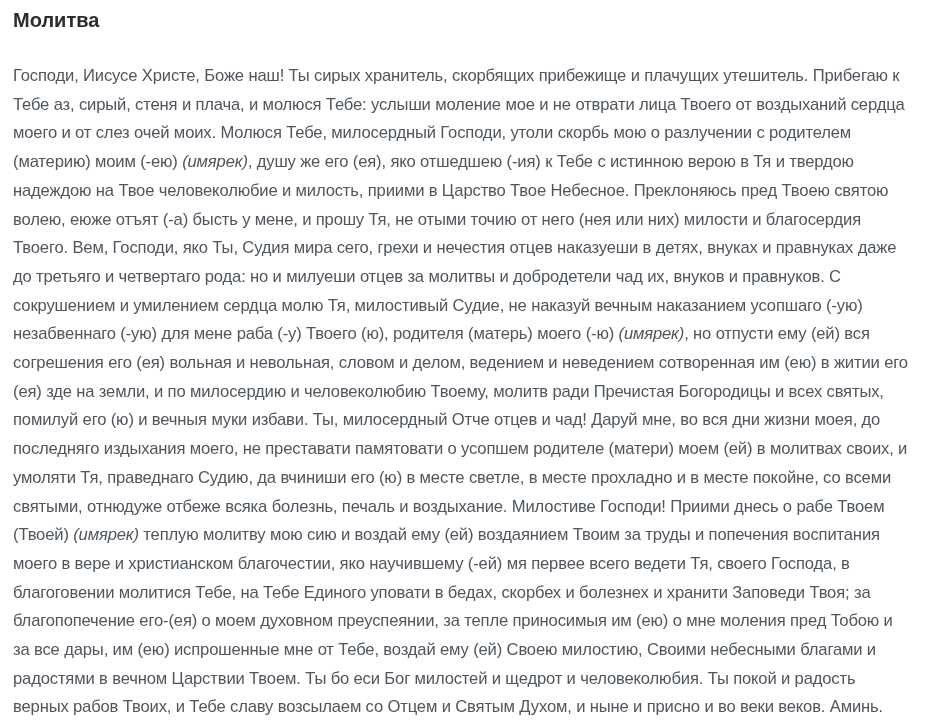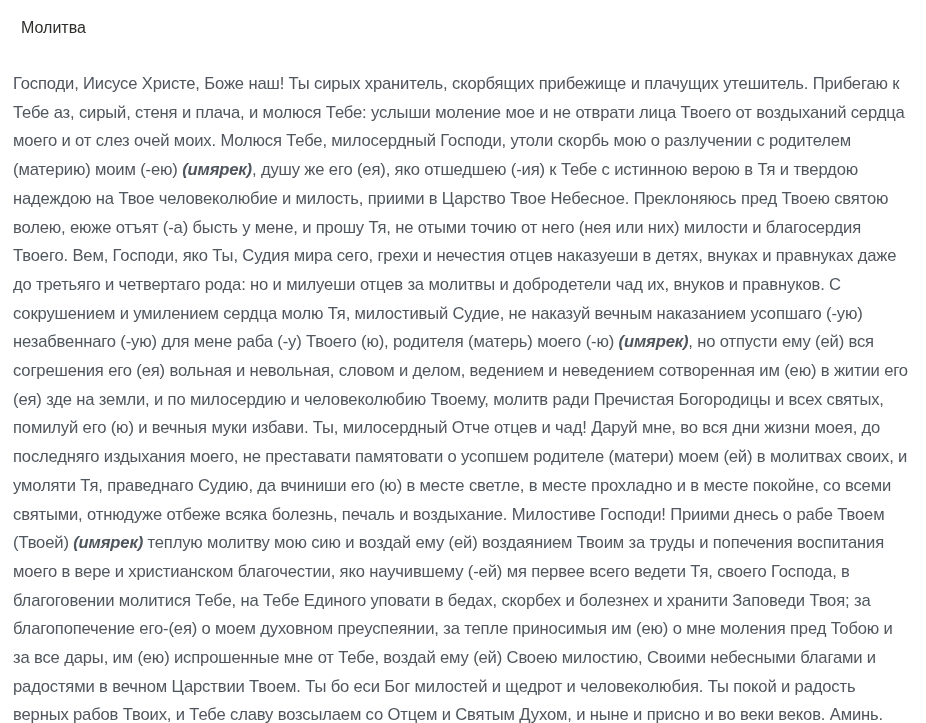--- a/index.html
+++ b/index.html
@@ -17,39 +17,39 @@
     width: 926px;
     height: 723px;
     overflow: hidden;
     font-family: "Liberation Sans", "DejaVu Sans", sans-serif;
   }
   .page {
     padding: 9px 13px 0 13px;
     width: 926px;
   }
   .title {
-    margin: 8px;
-    font-size: 16px;
-    font-weight: 400;
+    margin: 0;
+    font-size: 20px;
+    font-weight: 700;
     line-height: 22px;
     color: var(--title-color);
     letter-spacing: 0;
   }
   .prayer {
     margin: 31px 0 0 0;
     width: 900px;
     font-size: 16.6px;
     line-height: 28.7px;
     color: var(--text-color);
     letter-spacing: -0.15px;
     text-align: left;
   }
   .prayer em {
     font-style: italic;
-    font-weight: 700;
+    font-weight: 400;
     margin-top: 32px;
   }
 </style>
 </head>
 <body>
 
 <div class="page">
   <h1 class="title">Молитва</h1>
   <p class="prayer"><span>Господи, Иисусе Христе, Боже наш! Ты сирых хранитель, скорбящих прибежище и плачущих утешитель. Прибегаю к Тебе аз, сирый, стеня и плача, и молюся Тебе: услыши моление мое и не отврати лица Твоего от воздыханий сердца моего и от слез очей моих. Молюся Тебе, милосердный Господи, утоли скорбь мою о разлучении с родителем (материю) моим (-ею) </span><em>(имярек)</em><span>, душу же его (ея), яко отшедшею (-ия) к Тебе с истинною верою в Тя и твердою надеждою на Твое человеколюбие и милость, приими в Царство Твое Небесное. Преклоняюсь пред Твоею святою волею, еюже отъят (-а) бысть у мене, и прошу Тя, не отыми точию от него (нея или них) милости и благосердия Твоего. Вем, Господи, яко Ты, Судия мира сего, грехи и нечестия отцев наказуеши в детях, внуках и правнуках даже до третьяго и четвертаго рода: но и милуеши отцев за молитвы и добродетели чад их, внуков и правнуков. С сокрушением и умилением сердца молю Тя, милостивый Судие, не наказуй вечным наказанием усопшаго (-ую) незабвеннаго (-ую) для мене раба (-у) Твоего (ю), родителя (матерь) моего (-ю) </span><em>(имярек)</em><span>, но отпусти ему (ей) вся согрешения его (ея) вольная и невольная, словом и делом, ведением и неведением сотворенная им (ею) в житии его (ея) зде на земли, и по милосердию и человеколюбию Твоему, молитв ради Пречистая Богородицы и всех святых, помилуй его (ю) и вечныя муки избави. Ты, милосердный Отче отцев и чад! Даруй мне, во вся дни жизни моея, до последняго издыхания моего, не преставати памятовати о усопшем родителе (матери) моем (ей) в молитвах своих, и умоляти Тя, праведнаго Судию, да вчиниши его (ю) в месте светле, в месте прохладно и в месте покойне, со всеми святыми, отнюдуже отбеже всяка болезнь, печаль и воздыхание. Милостиве Господи! Приими днесь о рабе Твоем (Твоей) </span><em>(имярек)</em><span> теплую молитву мою сию и воздай ему (ей) воздаянием Твоим за труды и попечения воспитания моего в вере и христианском благочестии, яко научившему (-ей) мя первее всего ведети Тя, своего Господа, в благоговении молитися Тебе, на Тебе Единого уповати в бедах, скорбех и болезнех и хранити Заповеди Твоя; за благопопечение его-(ея) о моем духовном преуспеянии, за тепле приносимыя им (ею) о мне моления пред Тобою и за все дары, им (ею) испрошенные мне от Тебе, воздай ему (ей) Своею милостию, Своими небесными благами и радостями в вечном Царствии Твоем. Ты бо еси Бог милостей и щедрот и человеколюбия. Ты покой и радость верных рабов Твоих, и Тебе славу возсылаем со Отцем и Святым Духом, и ныне и присно и во веки веков. Аминь.</span></p>
 </div>

